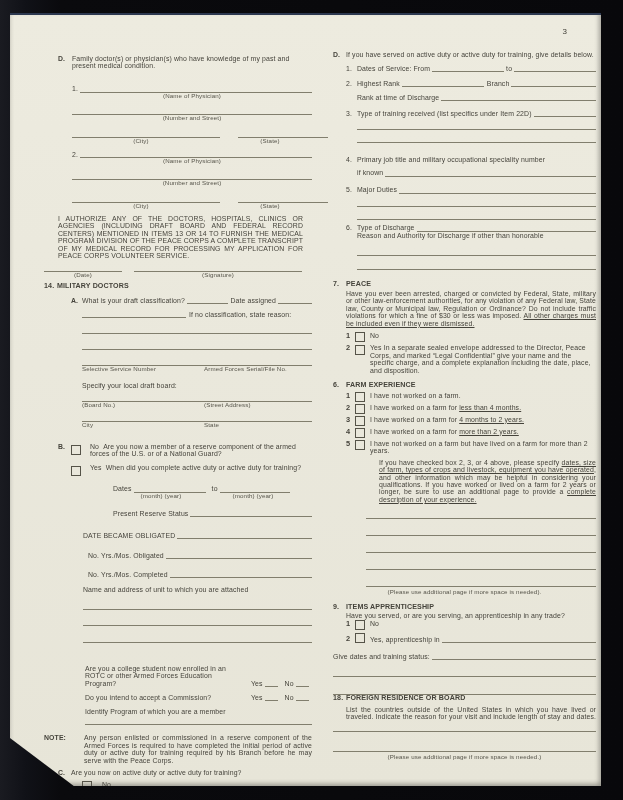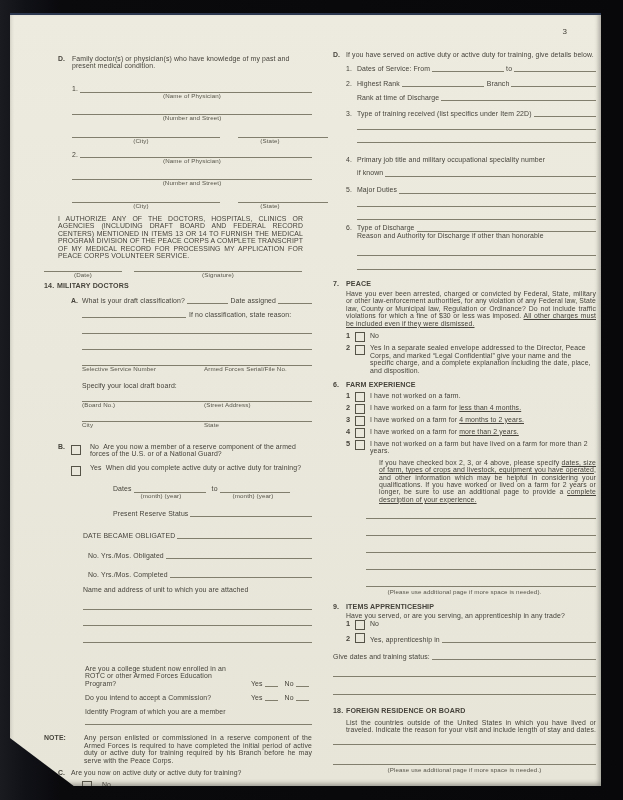--- a/index.html
+++ b/index.html
@@ -367,21 +367,21 @@
         <span style="margin-left:5px">Yes, apprenticeship in</span>
         <span class="fill"></span>
       </div>
       <div class="row" style="margin-top:9px">
         <span>Give dates and training status:</span>
         <span class="fill"></span>
       </div>
       <div class="wline" style="height:16px"></div>
       <div class="wline" style="height:17px"></div>
 
-      <div class="sech" style="margin-top:13px">
+      <div class="sech" style="">
         <span class="secnum">18.</span>
         <span>FOREIGN RESIDENCE OR BOARD</span>
       </div>
       <div class="just" style="margin-left:13px;margin-top:3px">List the countries outside of the United States in which you have lived or traveled. Indicate the reason for your visit and include length of stay and dates.</div>
       <div class="wline" style="height:10px"></div>
       <div class="wline" style="height:19px"></div>
       <div class="cap tc" style="margin-top:2px">(Please use additional page if more space is needed.)</div>
     </div>
 
   </div>

